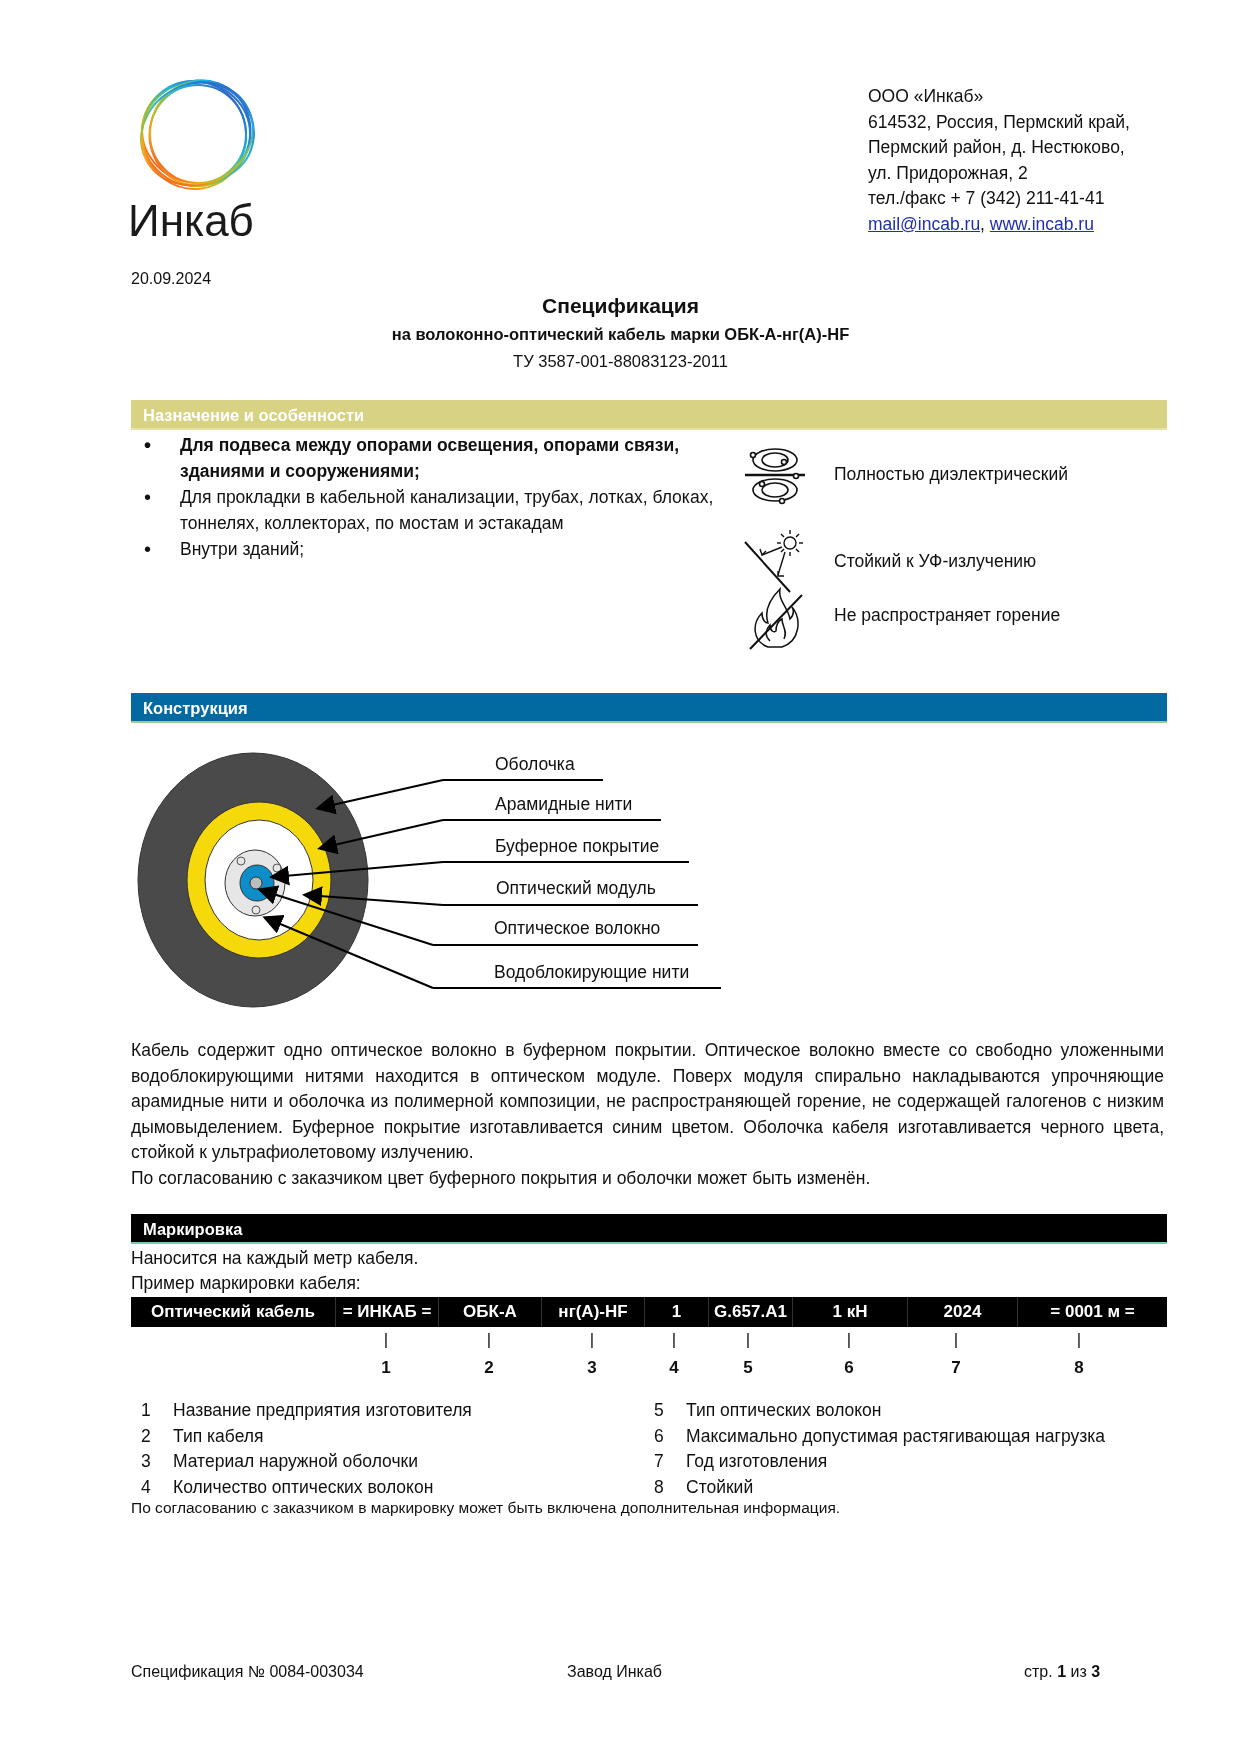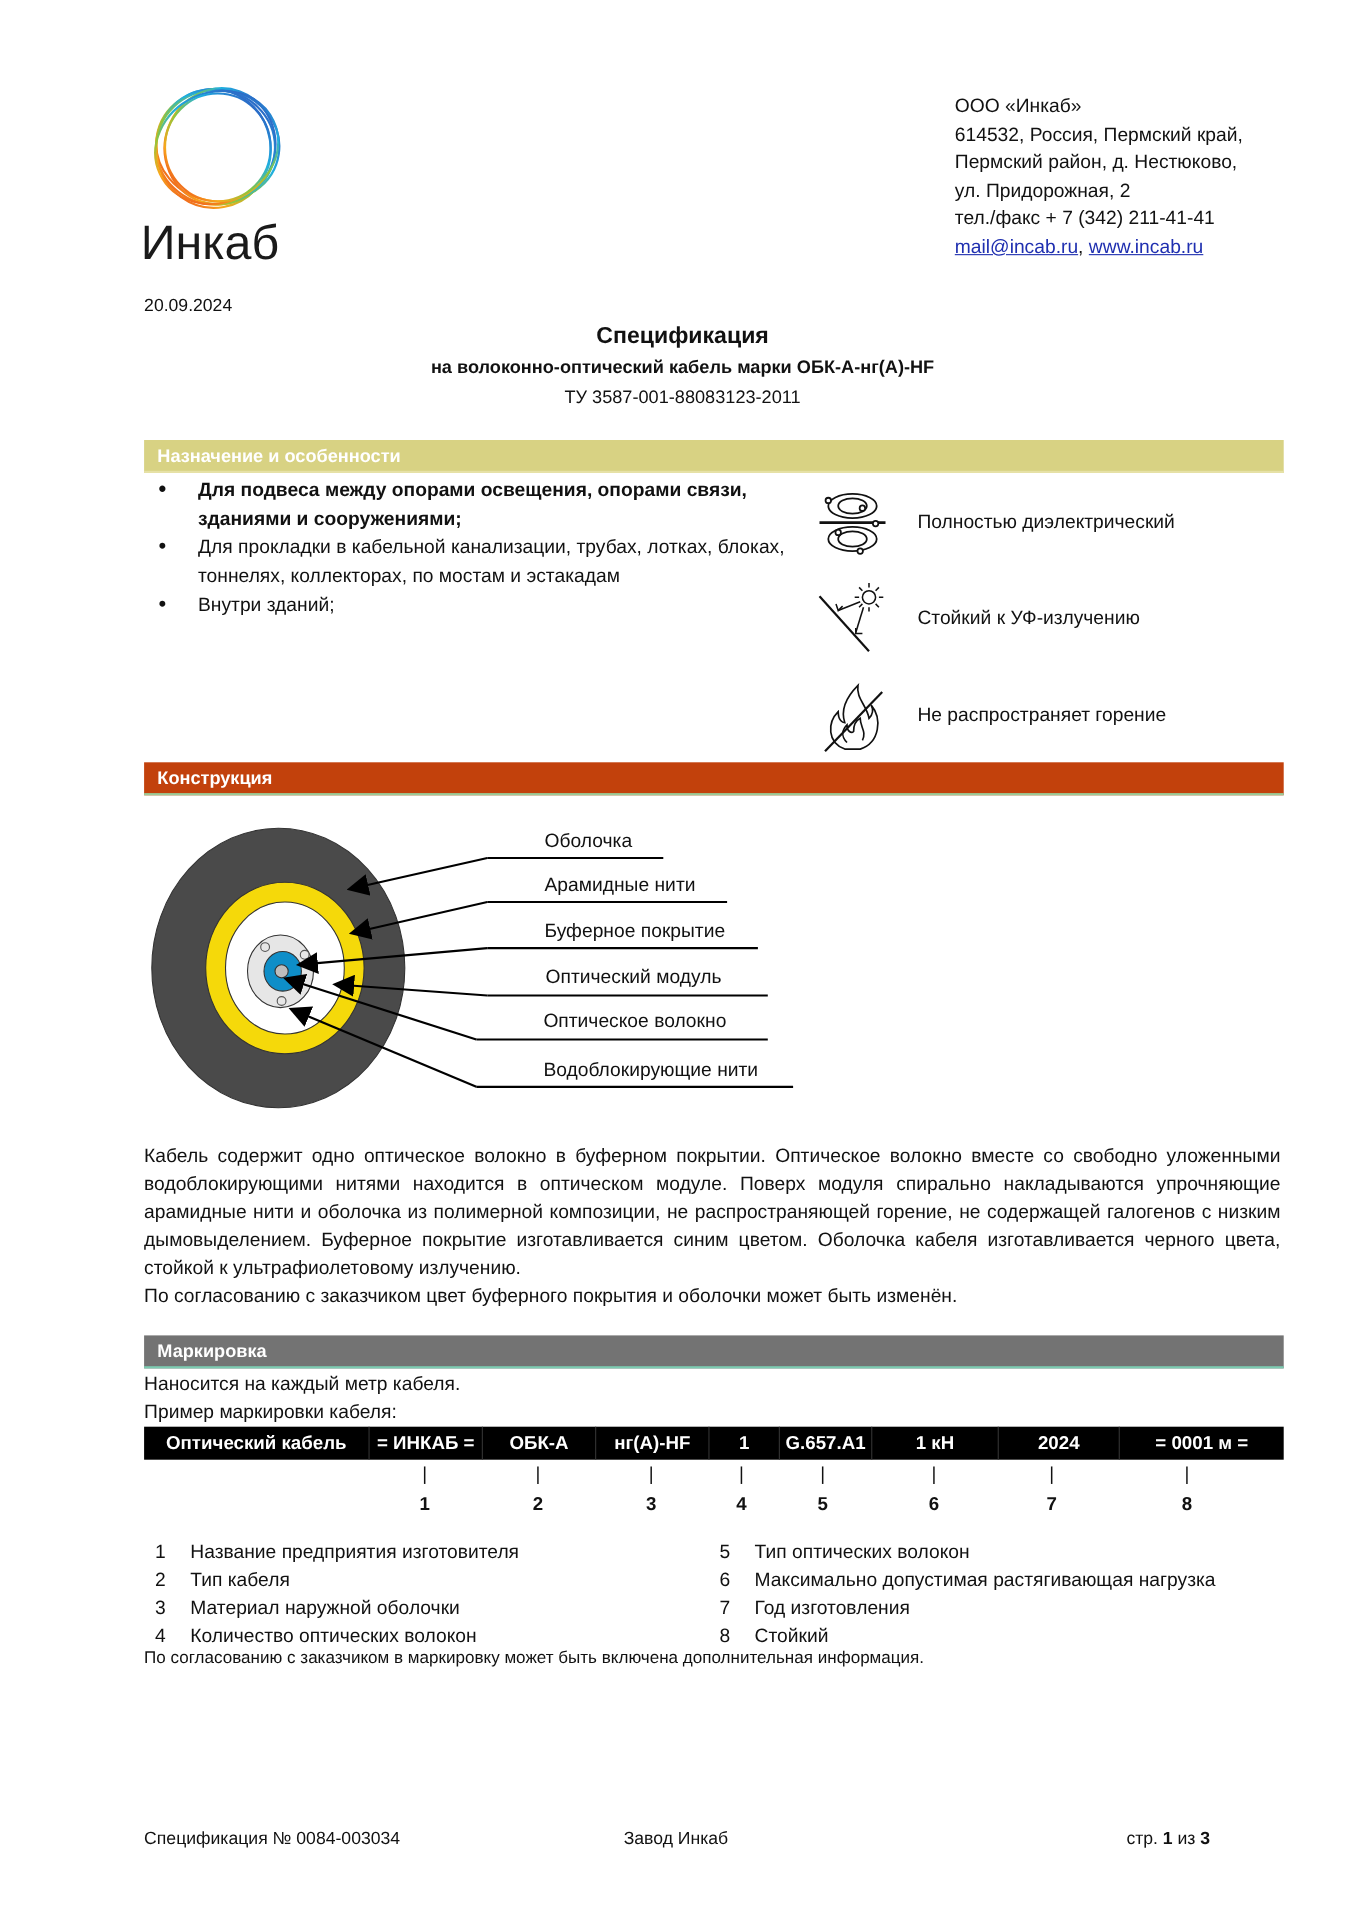--- a/index.html
+++ b/index.html
@@ -11,22 +11,22 @@
   .addr { left:868px; top:84px; font-size:17.5px; line-height:25.6px; }
   .addr a { color:#1f2fb0; text-decoration:underline; }
   .date { left:131px; top:270px; font-size:16px; }
   .title { left:0; width:1241px; text-align:center; }
   .t1 { top:294px; font-size:21px; font-weight:bold; }
   .t2 { top:325px; font-size:16.5px; font-weight:bold; }
   .t3 { top:352px; font-size:16.5px; }
   .band { left:131px; width:1036px; height:30px; color:#fff; font-weight:bold; font-size:16.5px;
           line-height:30px; padding-left:12px; box-sizing:border-box; }
   .b-yellow { background:#d8d283; border-bottom:2px solid #e6e1a6; }
-  .b-green { background:#c2410c; border-bottom:2px solid #9ccb98; }
-  .b-teal { background:#737373; border-bottom:2px solid #7ccbb1; }
+  .b-green { background:#0369a1; border-bottom:2px solid #9ccb98; }
+  .b-teal { background:#000000; border-bottom:2px solid #7ccbb1; }
   .bullets { left:140px; top:432px; width:580px; font-size:17.5px; line-height:26px; margin:0; padding:0; list-style:none; }
   .bullets li { position:relative; padding-left:40px; }
   .bullets li::before { content:"•"; position:absolute; left:4px; top:0; font-size:20px; }
   .bullets li.bold { font-weight:bold; }
   .feat { left:740px; width:420px; height:80px; }
   .feat .ic { position:absolute; left:0; top:0; width:70px; height:70px; }
   .feat .lbl { position:absolute; left:94px; top:24px; font-size:17.5px; }
   .diagram { left:131px; top:740px; width:620px; height:285px; }
   .para { left:131px; top:1038px; width:1033px; font-size:17.5px; line-height:25.5px; text-align:justify; margin:0; }
   .para p { margin:0; }
@@ -127,21 +127,21 @@
         <line x1="56" y1="10" x2="59" y2="7"></line>
       <line x1="42" y1="20" x2="22" y2="28"></line>
         <polyline points="20,22 22,28 26,24"></polyline>
       <line x1="45" y1="25" x2="38" y2="48"></line>
         <polyline points="38,44 38,49 44,49"></polyline>
     </g>
   </svg>
   <div class="lbl">Стойкий к УФ-излучению</div>
 </div>
 
-<div class="abs feat" style="top:615px">
+<div class="abs feat" style="top:581px">
   <svg class="ic" viewBox="0 0 70 70">
     <g fill="none" stroke="#111" stroke-width="1.5">
       <path d="M28 66 C12 60 12 42 22 32 C22 40 26 42 28 42 C24 30 30 18 40 8 C38 20 48 26 50 38 C54 34 54 30 52 26 C62 38 60 60 42 66 Z"></path>
       <path d="M30 60 C24 54 26 48 30 44 C30 50 34 52 36 50 C36 44 38 40 42 38 C42 46 48 50 44 58"></path>
       <line x1="10" y1="68" x2="62" y2="14" stroke-width="2"></line>
     </g>
   </svg>
   <div class="lbl">Не распространяет горение</div>
 </div>
 

